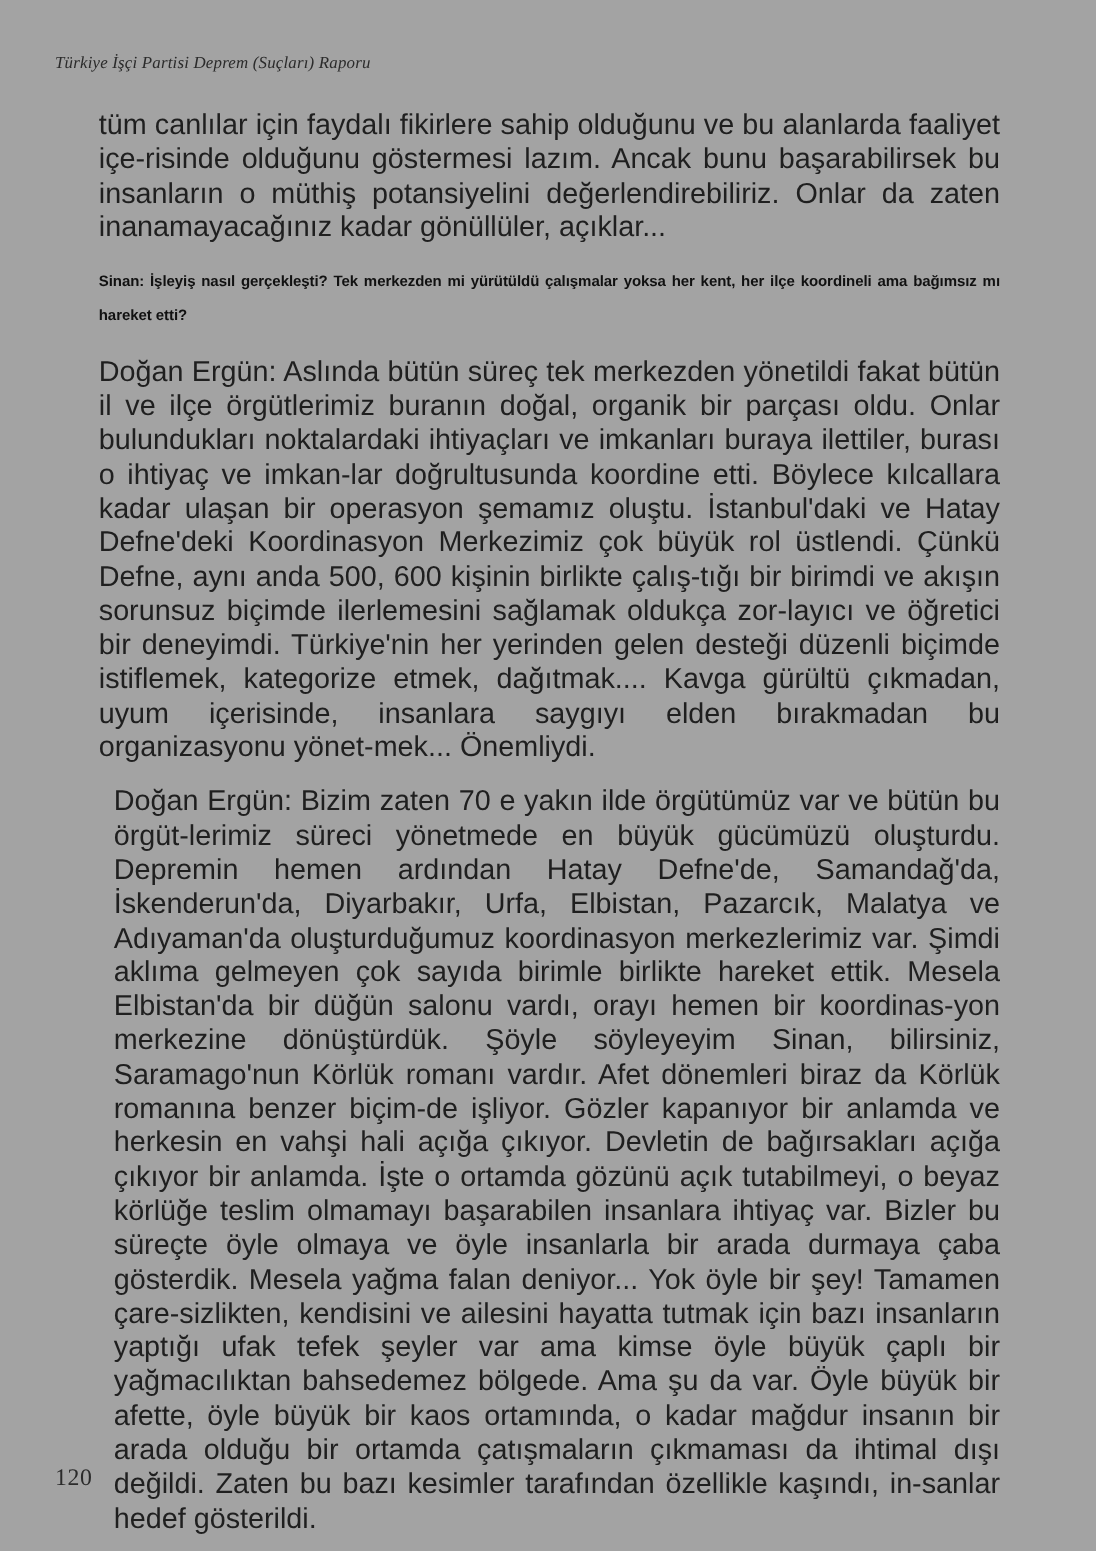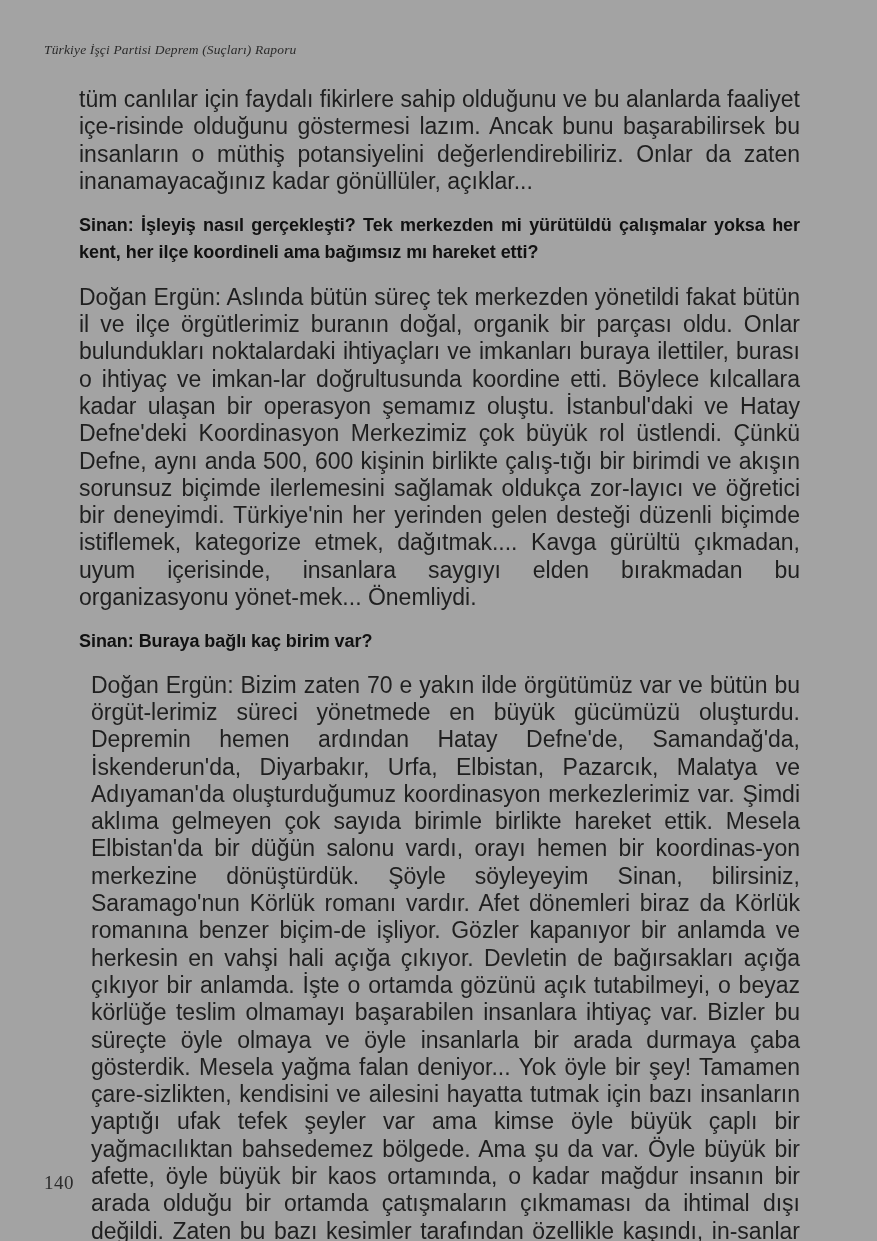--- a/index.html
+++ b/index.html
@@ -48,21 +48,21 @@
     text-align: justify;
     text-justify: inter-word;
     hyphens: manual;
     -webkit-hyphens: manual;
     color: #1f1f1f;
     font-weight: 400;
   }
 
   .q {
     margin: 0;
-    font-size: 18px;
+    font-size: 12px;
     line-height: 27.3px;
     font-weight: 700;
     text-align: justify;
     text-justify: inter-word;
     color: #111111;
     letter-spacing: -0.05px;
   }
 
   
   .gap-before { margin-top: 17px; }
@@ -87,21 +87,20 @@
   <div class="running-head">Türkiye İşçi Partisi Deprem (Suçları) Raporu</div>
 
   <div class="text-column">
 
     <p class="para">tüm canlılar için faydalı fikirlere sahip olduğunu ve bu alanlarda faaliyet içe-risinde olduğunu göstermesi lazım. Ancak bunu başarabilirsek bu insanların o müthiş potansiyelini değerlendirebiliriz. Onlar da zaten inanamayacağınız kadar gönüllüler, açıklar...</p>
 
     <p class="q gap-before">Sinan: İşleyiş nasıl gerçekleşti? Tek merkezden mi yürütüldü çalışmalar yoksa her kent, her ilçe koordineli ama bağımsız mı hareket etti?</p>
 
     <p class="para gap-before">Doğan Ergün: Aslında bütün süreç tek merkezden yönetildi fakat bütün il ve ilçe örgütlerimiz buranın doğal, organik bir parçası oldu. Onlar bulundukları noktalardaki ihtiyaçları ve imkanları buraya ilettiler, burası o ihtiyaç ve imkan-lar doğrultusunda koordine etti. Böylece kılcallara kadar ulaşan bir operasyon şemamız oluştu. İstanbul'daki ve Hatay Defne'deki Koordinasyon Merkezimiz çok büyük rol üstlendi. Çünkü Defne, aynı anda 500, 600 kişinin birlikte çalış-tığı bir birimdi ve akışın sorunsuz biçimde ilerlemesini sağlamak oldukça zor-layıcı ve öğretici bir deneyimdi. Türkiye'nin her yerinden gelen desteği düzenli biçimde istiflemek, kategorize etmek, dağıtmak.... Kavga gürültü çıkmadan, uyum içerisinde, insanlara saygıyı elden bırakmadan bu organizasyonu yönet-mek... Önemliydi.</p>
 
-    <p class="q gap-before">Sinan: Buraya bağlı kaç birim var?</p>
 
     <p class="para gap-before-sm">Doğan Ergün: Bizim zaten 70 e yakın ilde örgütümüz var ve bütün bu örgüt-lerimiz süreci yönetmede en büyük gücümüzü oluşturdu. Depremin hemen ardından Hatay Defne'de, Samandağ'da, İskenderun'da, Diyarbakır, Urfa, Elbistan, Pazarcık, Malatya ve Adıyaman'da oluşturduğumuz koordinasyon merkezlerimiz var. Şimdi aklıma gelmeyen çok sayıda birimle birlikte hareket ettik. Mesela Elbistan'da bir düğün salonu vardı, orayı hemen bir koordinas-yon merkezine dönüştürdük. Şöyle söyleyeyim Sinan, bilirsiniz, Saramago'nun Körlük romanı vardır. Afet dönemleri biraz da Körlük romanına benzer biçim-de işliyor. Gözler kapanıyor bir anlamda ve herkesin en vahşi hali açığa çıkıyor. Devletin de bağırsakları açığa çıkıyor bir anlamda. İşte o ortamda gözünü açık tutabilmeyi, o beyaz körlüğe teslim olmamayı başarabilen insanlara ihtiyaç var. Bizler bu süreçte öyle olmaya ve öyle insanlarla bir arada durmaya çaba gösterdik. Mesela yağma falan deniyor... Yok öyle bir şey! Tamamen çare-sizlikten, kendisini ve ailesini hayatta tutmak için bazı insanların yaptığı ufak tefek şeyler var ama kimse öyle büyük çaplı bir yağmacılıktan bahsedemez bölgede. Ama şu da var. Öyle büyük bir afette, öyle büyük bir kaos ortamında, o kadar mağdur insanın bir arada olduğu bir ortamda çatışmaların çıkmaması da ihtimal dışı değildi. Zaten bu bazı kesimler tarafından özellikle kaşındı, in-sanlar hedef gösterildi.</p>
 
   </div>
 
-  <div class="folio">140</div>
+  <div class="folio">120</div>
 
 </div>
 
 </body></html>

